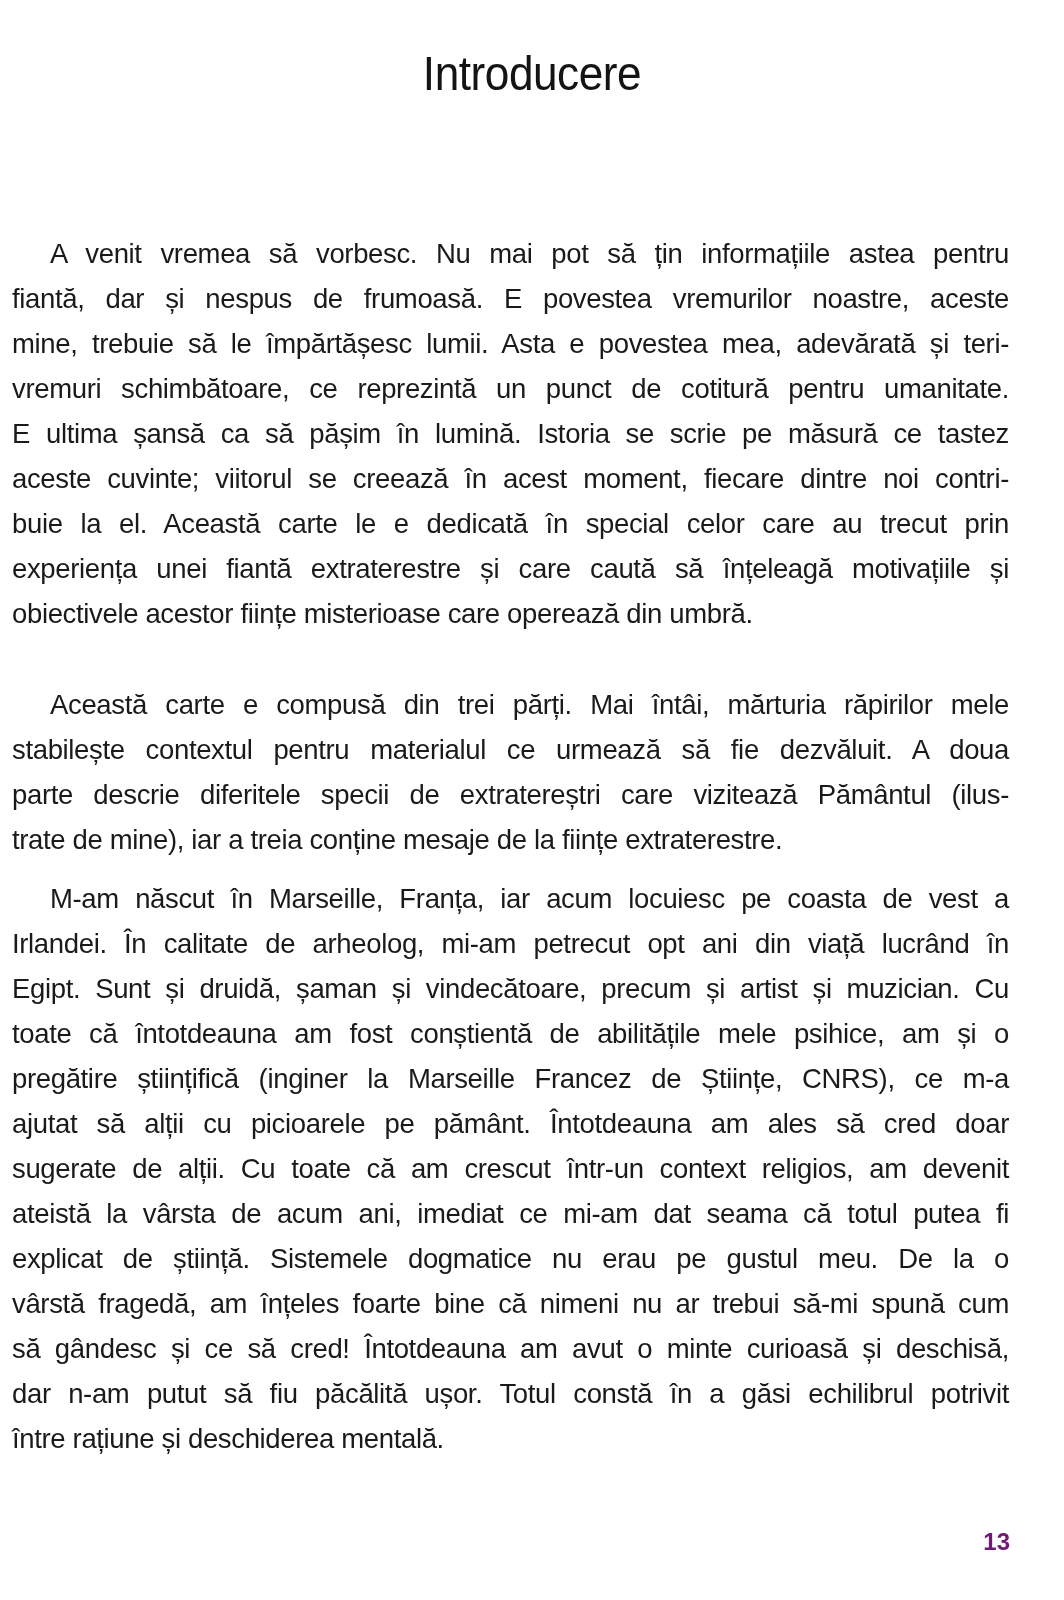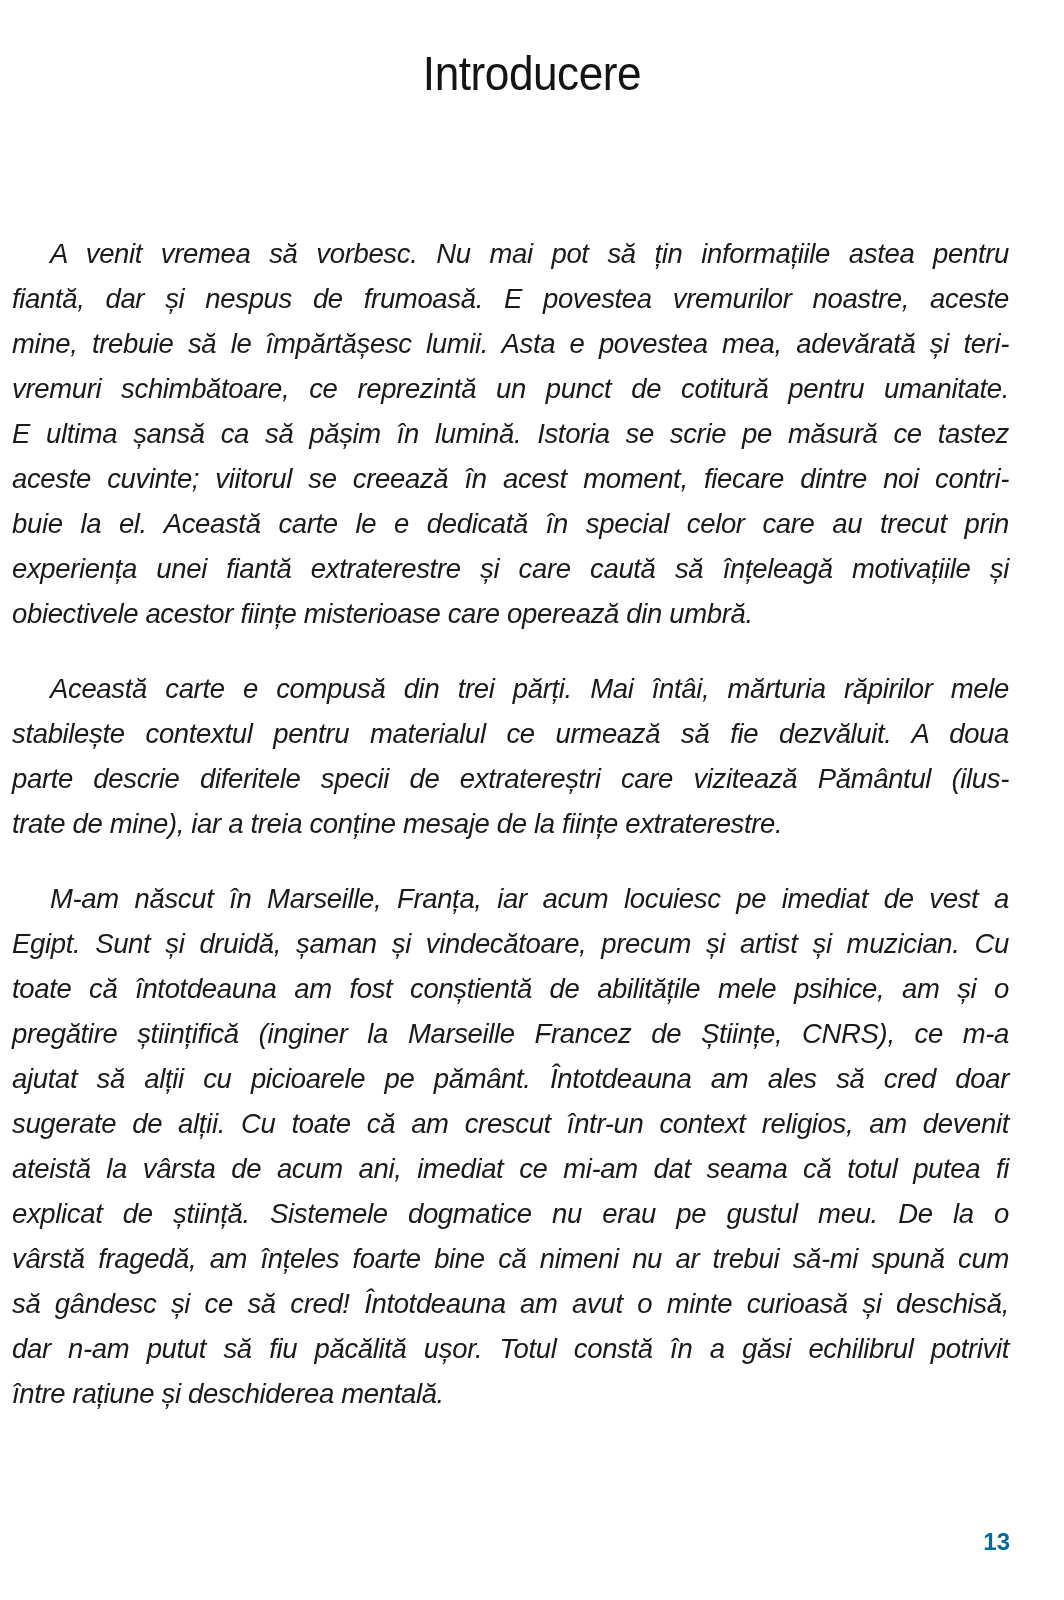--- a/index.html
+++ b/index.html
@@ -13,55 +13,55 @@
       text-align: center; font-size: 48px; line-height: 60px;
       font-weight: 400; letter-spacing: -0.5px; color: #141414;
       transform: scaleX(0.92); transform-origin: center;
     }
     .para { position: absolute; left: 12px; width: 997px; }
     .line {
       display: block; height: 45px; line-height: 45px;
       font-size: 27.5px; white-space: nowrap;
       text-align: justify; text-align-last: justify;
       letter-spacing: -0.35px;
-      font-style: italic;
     }
     .line.last { text-align-last: left; }
     .line.indent { padding-left: 38px; }
     .page-number {
       position: absolute; right: 54px; top: 1528px;
-      font-size: 24px; font-weight: 700; color: #0369a1;
+      font-size: 24px; font-weight: 700; color: #701a75;
     }
   </style>
 </head>
 <body>
 
 <h1 class="title">Introducere</h1>
 
 <div class="para" style="top:231px;">
   <span class="line indent">A venit vremea să vorbesc. Nu mai pot să țin informațiile astea pentru</span>
   <span class="line">fiantă, dar și nespus de frumoasă. E povestea vremurilor noastre, aceste</span>
   <span class="line">mine, trebuie să le împărtășesc lumii. Asta e povestea mea, adevărată și teri-</span>
   <span class="line">vremuri schimbătoare, ce reprezintă un punct de cotitură pentru umanitate.</span>
   <span class="line">E ultima șansă ca să pășim în lumină. Istoria se scrie pe măsură ce tastez</span>
   <span class="line">aceste cuvinte; viitorul se creează în acest moment, fiecare dintre noi contri-</span>
   <span class="line">buie la el. Această carte le e dedicată în special celor care au trecut prin</span>
   <span class="line">experiența unei fiantă extraterestre și care caută să înțeleagă motivațiile și</span>
   <span class="line last">obiectivele acestor ființe misterioase care operează din umbră.</span>
 </div>
 
-<div class="para" style="top:666px;">
+<div class="para" style="top:682px;">
   <span class="line indent">Această carte e compusă din trei părți. Mai întâi, mărturia răpirilor mele</span>
   <span class="line">stabilește contextul pentru materialul ce urmează să fie dezvăluit. A doua</span>
   <span class="line">parte descrie diferitele specii de extratereștri care vizitează Pământul (ilus-</span>
   <span class="line last">trate de mine), iar a treia conține mesaje de la ființe extraterestre.</span>
 </div>
 
 <div class="para" style="top:876px;">
-  <span class="line indent">M-am născut în Marseille, Franța, iar acum locuiesc pe imediat de vest a</span>
+  <span class="line indent">M-am născut în Marseille, Franța, iar acum locuiesc pe coasta de vest a</span>
+  <span class="line">Irlandei. În calitate de arheolog, mi-am petrecut opt ani din viață lucrând în</span>
   <span class="line">Egipt. Sunt și druidă, șaman și vindecătoare, precum și artist și muzician. Cu</span>
   <span class="line">toate că întotdeauna am fost conștientă de abilitățile mele psihice, am și o</span>
   <span class="line">pregătire științifică (inginer la Marseille Francez de Științe, CNRS), ce m-a</span>
   <span class="line">ajutat să alții cu picioarele pe pământ. Întotdeauna am ales să cred doar</span>
   <span class="line">sugerate de alții. Cu toate că am crescut într-un context religios, am devenit</span>
   <span class="line">ateistă la vârsta de acum ani, imediat ce mi-am dat seama că totul putea fi</span>
   <span class="line">explicat de știință. Sistemele dogmatice nu erau pe gustul meu. De la o</span>
   <span class="line">vârstă fragedă, am înțeles foarte bine că nimeni nu ar trebui să-mi spună cum</span>
   <span class="line">să gândesc și ce să cred! Întotdeauna am avut o minte curioasă și deschisă,</span>
   <span class="line">dar n-am putut să fiu păcălită ușor. Totul constă în a găsi echilibrul potrivit</span>

